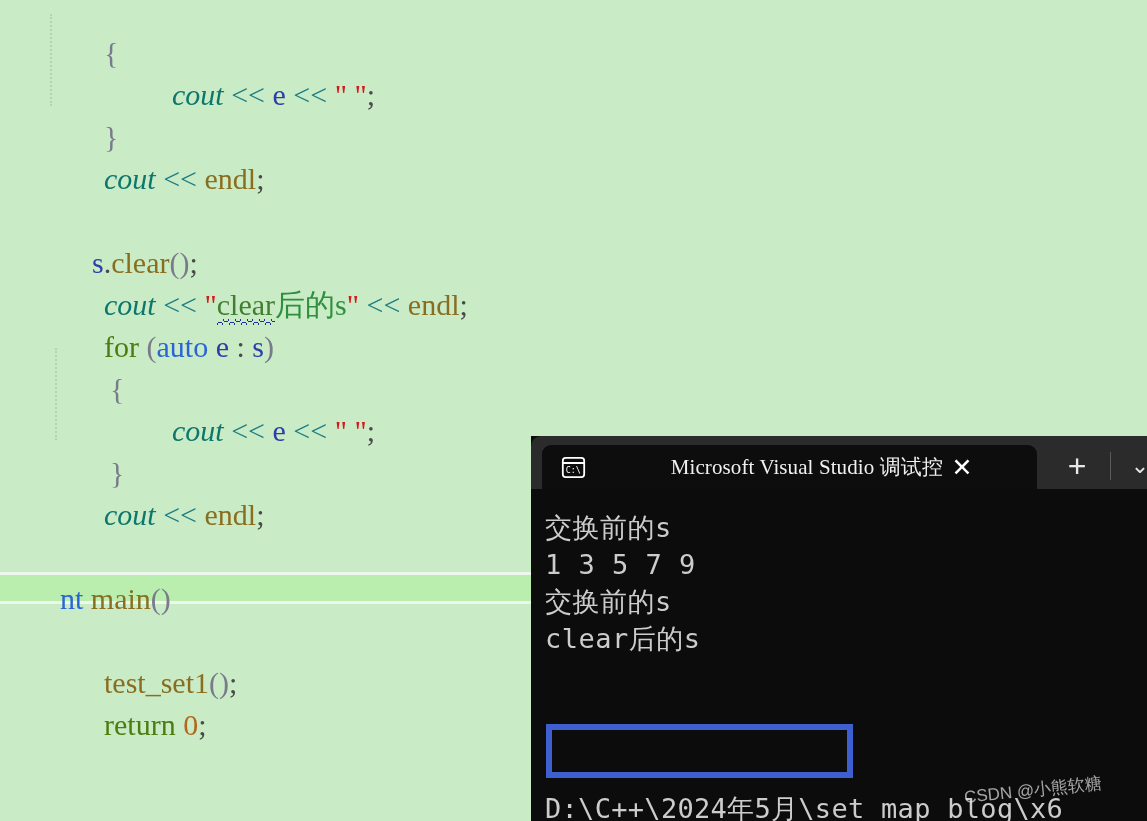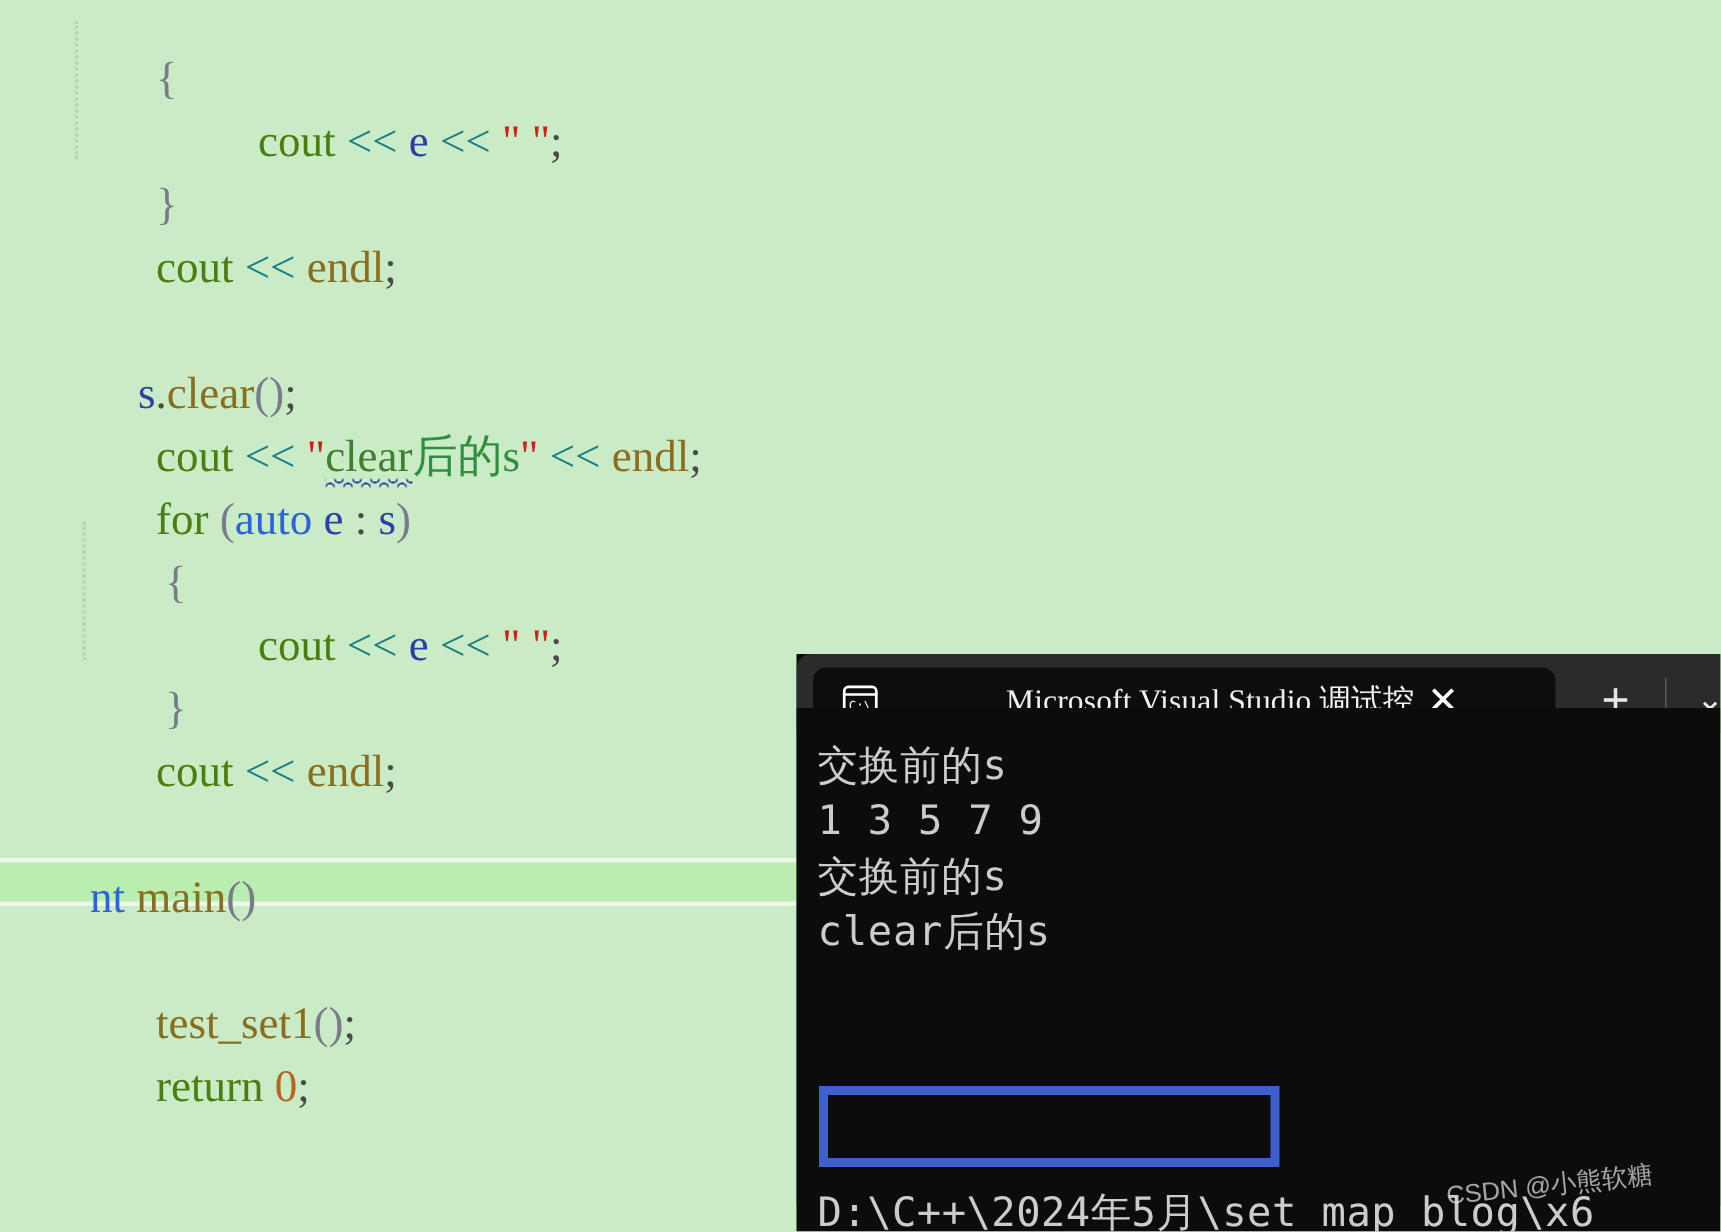--- a/index.html
+++ b/index.html
@@ -40,21 +40,21 @@
     line-height: 42px;
     font-family: "Liberation Serif", serif;
     font-size: 30px;
     white-space: pre;
     color: #2d2d2d;
     position: relative;
     padding-left: 0;
   }
 
   
-  .tk-plain   { color: #4d7c0f; }
+  .tk-plain   { color: #0f766e; font-style: italic; }
   .tk-kw      { color: #4d7c0f; }   
   .tk-type    { color: #2a64d8; }   
   .tk-var     { color: #2d3ea8; }   
   .tk-func    { color: #8a6d1f; }   
   .tk-op      { color: #1d7d84; }   
   .tk-quote   { color: #d01c1c; }   
   .tk-str     { color: #3f7f2f; }   
   .tk-strcn   { color: #2f8f3f; margin-top: 18px; }
   .tk-paren   { color: #7a7a8c; }
   .tk-semi    { color: #4a4a4a; }
@@ -200,21 +200,21 @@
     justify-content: center;
     color: #e8e8e8;
     font-family: "Liberation Sans", sans-serif;
     font-size: 22px;
     line-height: 1;
   }
 
   .console-body {
     position: absolute;
     left: 0;
-    top: 36px;
+    top: 53px;
     width: 616px;
     height: 332px;
     background: #0c0c0c;
     padding: 20px 0 0 14px;
     box-sizing: border-box;
   }
 
   .console-line {
     color: #cccccc;
     font-family: "DejaVu Sans Mono", monospace;

